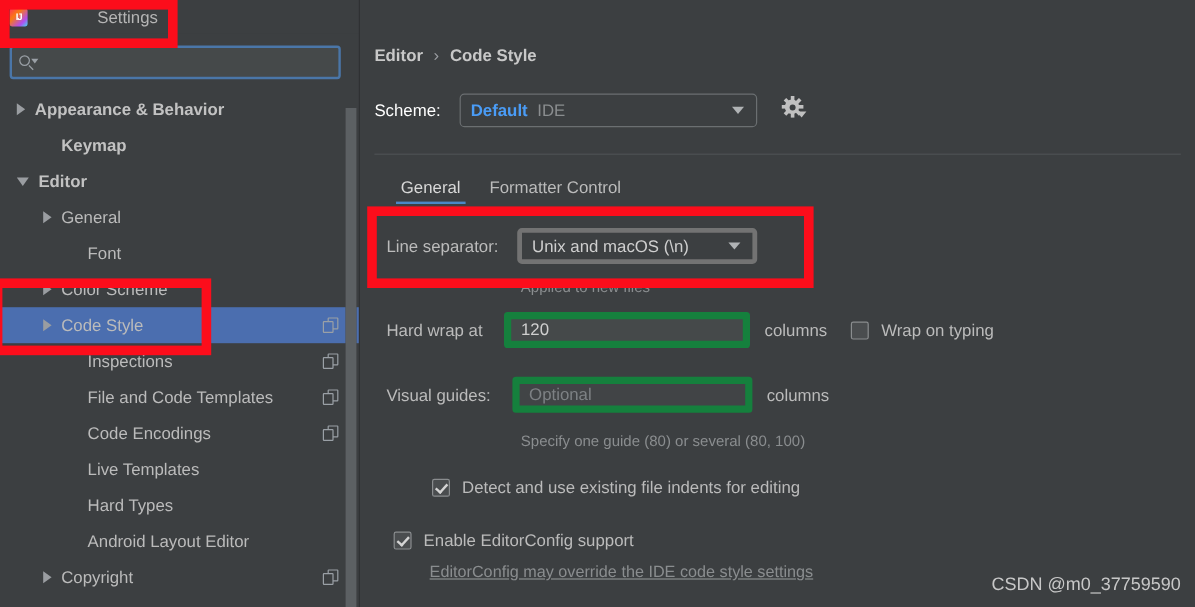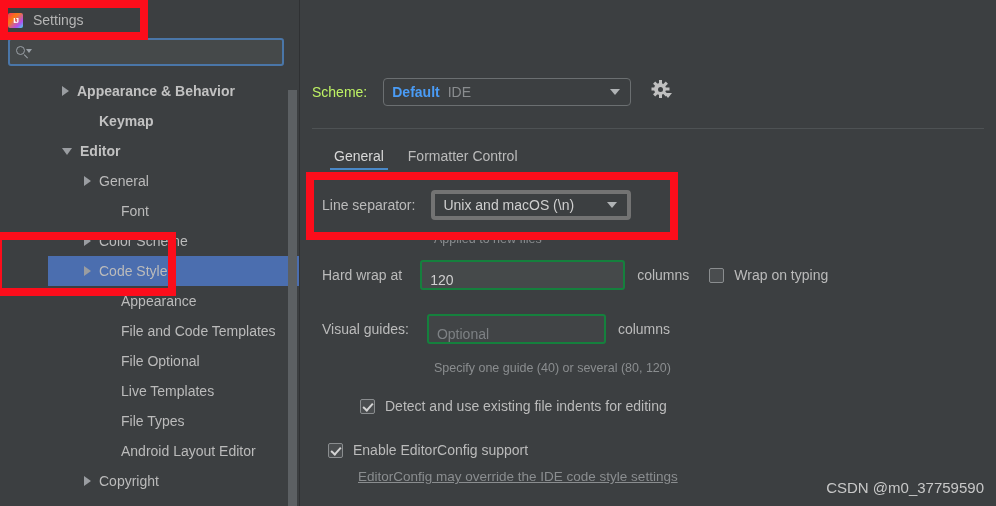--- a/index.html
+++ b/index.html
@@ -8,21 +8,21 @@
     background:#3c3f41;
     font-family:"Liberation Sans", sans-serif;
     color:#bbbbbb;
     -webkit-font-smoothing:antialiased;
   }
   #root{position:relative;width:996px;height:506px;background:#3c3f41;}
 
   
   #titlebar{
     position:absolute;left:0;top:0;width:332px;height:28px;
-    background:#3c3f41;display:flex;align-items:flex-end;
+    background:#3c3f41;display:flex;align-items:center;gap:48px;
   }
   #app-icon{
     width:15px;height:15px;margin-left:8px;position:relative;flex:none;
     background:linear-gradient(135deg,#fe315d 0%,#f97a12 35%,#b24df0 75%,#3ddced 100%);
     border-radius:2px;
   }
   #app-icon::after{
     content:"IJ";position:absolute;left:1px;top:0px;width:13px;height:15px;
     font-size:8px;font-weight:bold;color:#ffffff;
     display:flex;align-items:center;justify-content:center;
@@ -56,21 +56,21 @@
     border-left:3px solid transparent;border-right:3px solid transparent;
     border-top:4px solid #9aa0a6;
   }
   #search-input{
     flex:1;background:transparent;border:none;outline:none;
     color:#bbbbbb;font-size:13px;font-family:"Liberation Sans",sans-serif;
     margin-left:12px;padding:0;caret-color:#cccccc;
   }
 
   #tree{
-    position:absolute;left:0;top:48px;width:300px;height:430px;overflow:hidden;padding-left:48px;
+    position:absolute;left:0;top:48px;width:300px;height:430px;overflow:hidden;
   }
   .tree-row{
     position:relative;height:30px;display:flex;align-items:center;
     box-sizing:border-box;
   }
   .tree-row.selected{background:#4b6eaf;}
   .arrow{
     width:0;height:0;flex:none;
     border-top:5px solid transparent;border-bottom:5px solid transparent;
     border-left:7px solid #9a9da1;
@@ -115,21 +115,21 @@
     position:absolute;left:300px;top:0;width:696px;height:506px;background:#3c3f41;
   }
   #breadcrumb{
     position:absolute;left:12px;top:38px;font-size:14px;font-weight:bold;color:#c8c8c8;
   }
   #breadcrumb .sep{color:#9a9da1;font-weight:normal;margin:0 5px;}
 
   #scheme-row{
     position:absolute;left:12px;top:78px;display:flex;align-items:center;
   }
-  #scheme-label{font-size:14px;color:#bef264;}
+  #scheme-label{font-size:14px;color:#ffffff;}
   #scheme-combo{
     margin-left:16px;width:248px;height:28px;box-sizing:border-box;
     background:#3c3f41;border:1px solid #6b6f71;border-radius:4px;
     display:flex;align-items:center;padding:0 8px;position:relative;
   }
   #scheme-name{font-size:14px;font-weight:bold;color:#4a9cf6;}
   #scheme-sub{font-size:14px;color:#8a8d8f;margin-left:8px;}
   .combo-arrow{
     position:absolute;right:10px;top:50%;transform:translateY(-50%);
     width:0;height:0;border-left:5px solid transparent;border-right:5px solid transparent;
@@ -168,22 +168,22 @@
   }
   .tab.active{color:#d8d8d8;}
   .tab.active::after{
     content:"";position:absolute;left:8px;right:8px;bottom:0;height:2px;background:#4a88c7;
   }
 
   
   .form-row{position:absolute;display:flex;align-items:center;}
   .form-label{font-size:14px;color:#bbbbbb;}
   .textfield{
-    box-sizing:border-box;background:#45494a;border:2px solid #15803d;border-radius:3px;
-    height:30px;display:flex;align-items:flex-end;padding:0 8px;
+    box-sizing:border-box;background:#45494a;border:6px solid #15803d;border-radius:3px;
+    height:30px;display:flex;align-items:flex-start;padding:0 8px;
     font-size:14px;color:#cfcfcf;
   }
   .textfield.placeholder{color:#7d8184;background:#414446;}
   .combo{
     box-sizing:border-box;background:#3c3f41;border:4px solid #737373;border-radius:4px;
     height:30px;display:flex;align-items:center;padding:0 8px;position:relative;
     font-size:14px;color:#cfcfcf;
   }
   .hint{font-size:12.5px;color:#8a8d8f;position:absolute;}
 
@@ -260,49 +260,49 @@
         <div class="tree-row selected">
           <span class="arrow" style="margin-left: 36px;"></span>
           <span class="tree-label" style="margin-left: 8px;">Code Style</span>
           <span class="copy-badge">
             <span class="b1"></span>
             <span class="b2"></span>
           </span>
         </div>
         <div class="tree-row">
           <span class="arrow hidden" style="margin-left: 58px;"></span>
-          <span class="tree-label" style="margin-left: 8px;">Appearance</span>
+          <span class="tree-label" style="margin-left: 8px;">Inspections</span>
           <span class="copy-badge">
             <span class="b1"></span>
             <span class="b2"></span>
           </span>
         </div>
         <div class="tree-row">
           <span class="arrow hidden" style="margin-left: 58px;"></span>
           <span class="tree-label" style="margin-left: 8px;">File and Code Templates</span>
           <span class="copy-badge">
             <span class="b1"></span>
             <span class="b2"></span>
           </span>
         </div>
         <div class="tree-row">
           <span class="arrow hidden" style="margin-left: 58px;"></span>
-          <span class="tree-label" style="margin-left: 8px;">File Optional</span>
+          <span class="tree-label" style="margin-left: 8px;">Code Encodings</span>
           <span class="copy-badge">
             <span class="b1"></span>
             <span class="b2"></span>
           </span>
         </div>
         <div class="tree-row">
           <span class="arrow hidden" style="margin-left: 58px;"></span>
           <span class="tree-label" style="margin-left: 8px;">Live Templates</span>
         </div>
         <div class="tree-row">
           <span class="arrow hidden" style="margin-left: 58px;"></span>
-          <span class="tree-label" style="margin-left: 8px;">File Types</span>
+          <span class="tree-label" style="margin-left: 8px;">Hard Types</span>
         </div>
         <div class="tree-row">
           <span class="arrow hidden" style="margin-left: 58px;"></span>
           <span class="tree-label" style="margin-left: 8px;">Android Layout Editor</span>
         </div>
         <div class="tree-row">
           <span class="arrow" style="margin-left: 36px;"></span>
           <span class="tree-label" style="margin-left: 8px;">Copyright</span>
           <span class="copy-badge">
             <span class="b1"></span>
@@ -311,20 +311,25 @@
         </div>
       </div>
 
     <div id="sb-track"></div>
     <div id="sb-thumb"></div>
   </div>
   <div id="sidebar-divider"></div>
 
   <div id="main">
 
+    <div id="breadcrumb">
+      <span>Editor</span>
+      <span class="sep">›</span>
+      <span>Code Style</span>
+    </div>
 
     <div id="scheme-row">
       <div id="scheme-label">Scheme:</div>
       <div id="scheme-combo">
         <span id="scheme-name">Default</span>
         <span id="scheme-sub">IDE</span>
         <span class="combo-arrow"></span>
       </div>
     </div>
 
@@ -359,26 +364,26 @@
       <span class="textfield" style="margin-left:18px;width:205px;">
         <span>120</span>
       </span>
       <span class="unit" style="margin-left:12px;">columns</span>
       <span class="cbox" style="margin-left:20px;"></span>
       <span class="cblabel">Wrap on typing</span>
     </div>
 
     <div class="form-row" style="left:22px;top:314px;">
       <span class="form-label">Visual guides:</span>
-      <span class="textfield placeholder" style="margin-left:18px;width:179px;">
+      <span class="textfield placeholder" style="margin-left:18px;width:200px;">
         <span>Optional</span>
       </span>
       <span class="unit" style="margin-left:12px;">columns</span>
     </div>
-    <div class="hint" style="left:134px;top:361px;">Specify one guide (40) or several (80, 120)</div>
+    <div class="hint" style="left:134px;top:361px;">Specify one guide (80) or several (80, 100)</div>
 
     <div class="cbrow" style="left:28px;top:398px;padding-left:32px;">
       <span class="cbox checked"></span>
       <span class="cblabel">Detect and use existing file indents for editing</span>
     </div>
 
     <div class="cbrow" style="left:28px;top:442px;">
       <span class="cbox checked"></span>
       <span class="cblabel">Enable EditorConfig support</span>
     </div>

